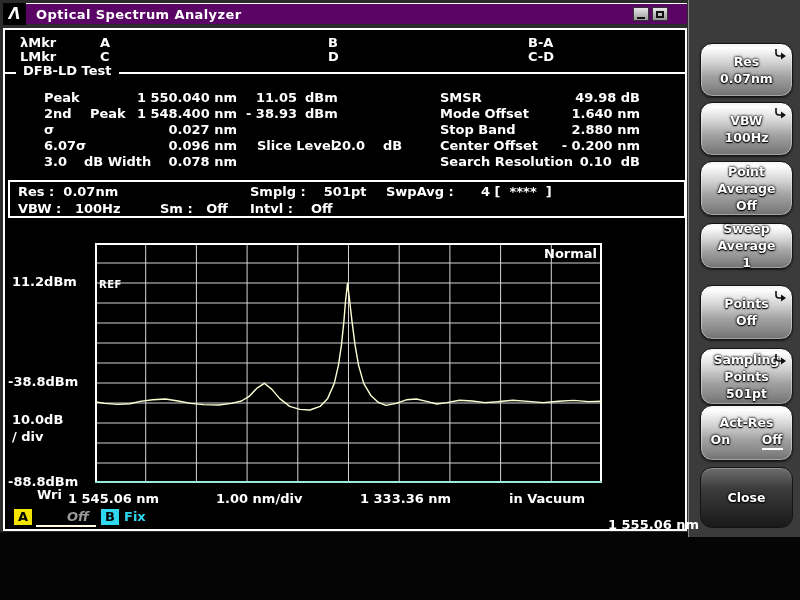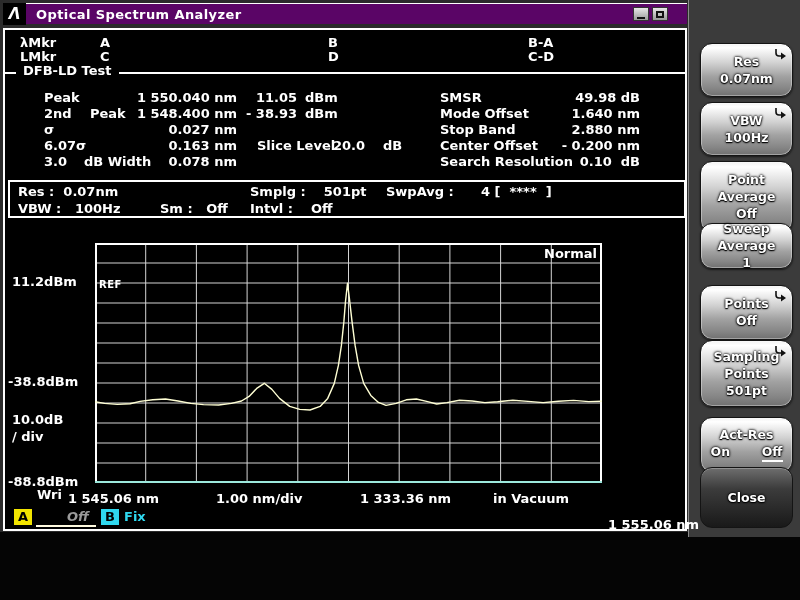--- a/index.html
+++ b/index.html
@@ -93,21 +93,21 @@
   <span class="t" style="left:44px;top:106px">2nd</span>
   <span class="t" style="left:90px;top:106px">Peak</span>
   <span class="t ra" style="left:130px;top:106px;width:107px">1 548.400 nm</span>
   <span class="t ra" style="left:243px;top:106px;width:54px">- 38.93</span>
   <span class="t" style="left:305px;top:106px">dBm</span>
 
   <span class="t" style="left:44px;top:122px">σ</span>
   <span class="t ra" style="left:130px;top:122px;width:107px">0.027 nm</span>
 
   <span class="t" style="left:44px;top:138px">6.07σ</span>
-  <span class="t ra" style="left:130px;top:138px;width:107px">0.163 nm</span>
+  <span class="t ra" style="left:130px;top:138px;width:107px">0.096 nm</span>
   <span class="t" style="left:257px;top:138px">Slice Level</span>
   <span class="t ra" style="left:318px;top:138px;width:47px">20.0</span>
   <span class="t" style="left:383px;top:138px">dB</span>
 
   <span class="t" style="left:44px;top:154px">3.0</span>
   <span class="t" style="left:84px;top:154px">dB Width</span>
   <span class="t ra" style="left:130px;top:154px;width:107px">0.078 nm</span>
 
   <span class="t" style="left:440px;top:90px">SMSR</span>
   <span class="t ra" style="left:538px;top:90px;width:102px">49.98 dB</span>
@@ -162,21 +162,21 @@
 
   <span class="t" style="left:12px;top:274px">11.2dBm</span>
   <span class="t" style="left:8px;top:374px">-38.8dBm</span>
   <span class="t" style="left:12px;top:412px">10.0dB</span>
   <span class="t" style="left:12px;top:429px">/ div</span>
   <span class="t" style="left:8px;top:474px">-88.8dBm</span>
 
   <span class="t" style="left:68px;top:491px">1 545.06 nm</span>
   <span class="t" style="left:216px;top:491px">1.00 nm/div</span>
   <span class="t" style="left:360px;top:491px">1 333.36 nm</span>
-  <span class="t" style="left:493px;top:491px">in Vacuum</span>
+  <span class="t" style="left:509px;top:491px">in Vacuum</span>
   <span class="t" style="left:608px;top:517px">1 555.06 nm</span>
 
   <div class="tracebox a-box">A</div>
   <span class="t" style="left:37px;top:487px">Wri</span>
   <span class="t" style="left:67px;top:509px;color:#9a9a9a;font-style:italic">Off</span>
   <div class="wri-underline"></div>
   <div class="tracebox b-box">B</div>
   <span class="t" style="left:124px;top:509px;color:#2fd8ef">Fix</span>
 
   <div class="side-panel">
@@ -192,52 +192,52 @@
 
     <div class="skey" style="top:102px;height:54px">
       <svg class="hook" width="14" height="12" viewBox="0 0 14 12">
           <path d="M3 1 v4 a3 3 0 0 0 3 3 h3" fill="none" stroke="#111" stroke-width="1.6"></path>
           <polygon points="8,4.5 13,8 8,11.5" fill="#111"></polygon>
         </svg>
       <div class="bl">VBW</div>
       <div class="bl">100Hz</div>
     </div>
 
-    <div class="skey" style="top:161px;height:72px">
+    <div class="skey" style="top:161px;height:55px">
       <div class="bl">Point</div>
       <div class="bl">Average</div>
       <div class="bl">Off</div>
     </div>
 
     <div class="skey" style="top:223px;height:46px">
       <div class="bl">Sweep</div>
       <div class="bl">Average</div>
       <div class="bl">1</div>
     </div>
 
     <div class="skey" style="top:285px;height:55px">
       <svg class="hook" width="14" height="12" viewBox="0 0 14 12">
           <path d="M3 1 v4 a3 3 0 0 0 3 3 h3" fill="none" stroke="#111" stroke-width="1.6"></path>
           <polygon points="8,4.5 13,8 8,11.5" fill="#111"></polygon>
         </svg>
       <div class="bl">Points</div>
       <div class="bl">Off</div>
     </div>
 
-    <div class="skey" style="top:340px;height:67px">
+    <div class="skey" style="top:348px;height:57px">
       <svg class="hook" width="14" height="12" viewBox="0 0 14 12">
           <path d="M3 1 v4 a3 3 0 0 0 3 3 h3" fill="none" stroke="#111" stroke-width="1.6"></path>
           <polygon points="8,4.5 13,8 8,11.5" fill="#111"></polygon>
         </svg>
       <div class="bl">Sampling</div>
       <div class="bl">Points</div>
       <div class="bl">501pt</div>
     </div>
 
-    <div class="skey" style="top:417px;height:56px">
+    <div class="skey" style="top:405px;height:56px">
       <div class="bl">Act-Res</div>
       <div class="onoff-row">
         <span class="bl">On</span>
         <span class="bl off-sel">Off</span>
       </div>
     </div>
 
     <div class="skey dark" style="top:467px;height:61px">
       <div class="bl">Close</div>
     </div>

